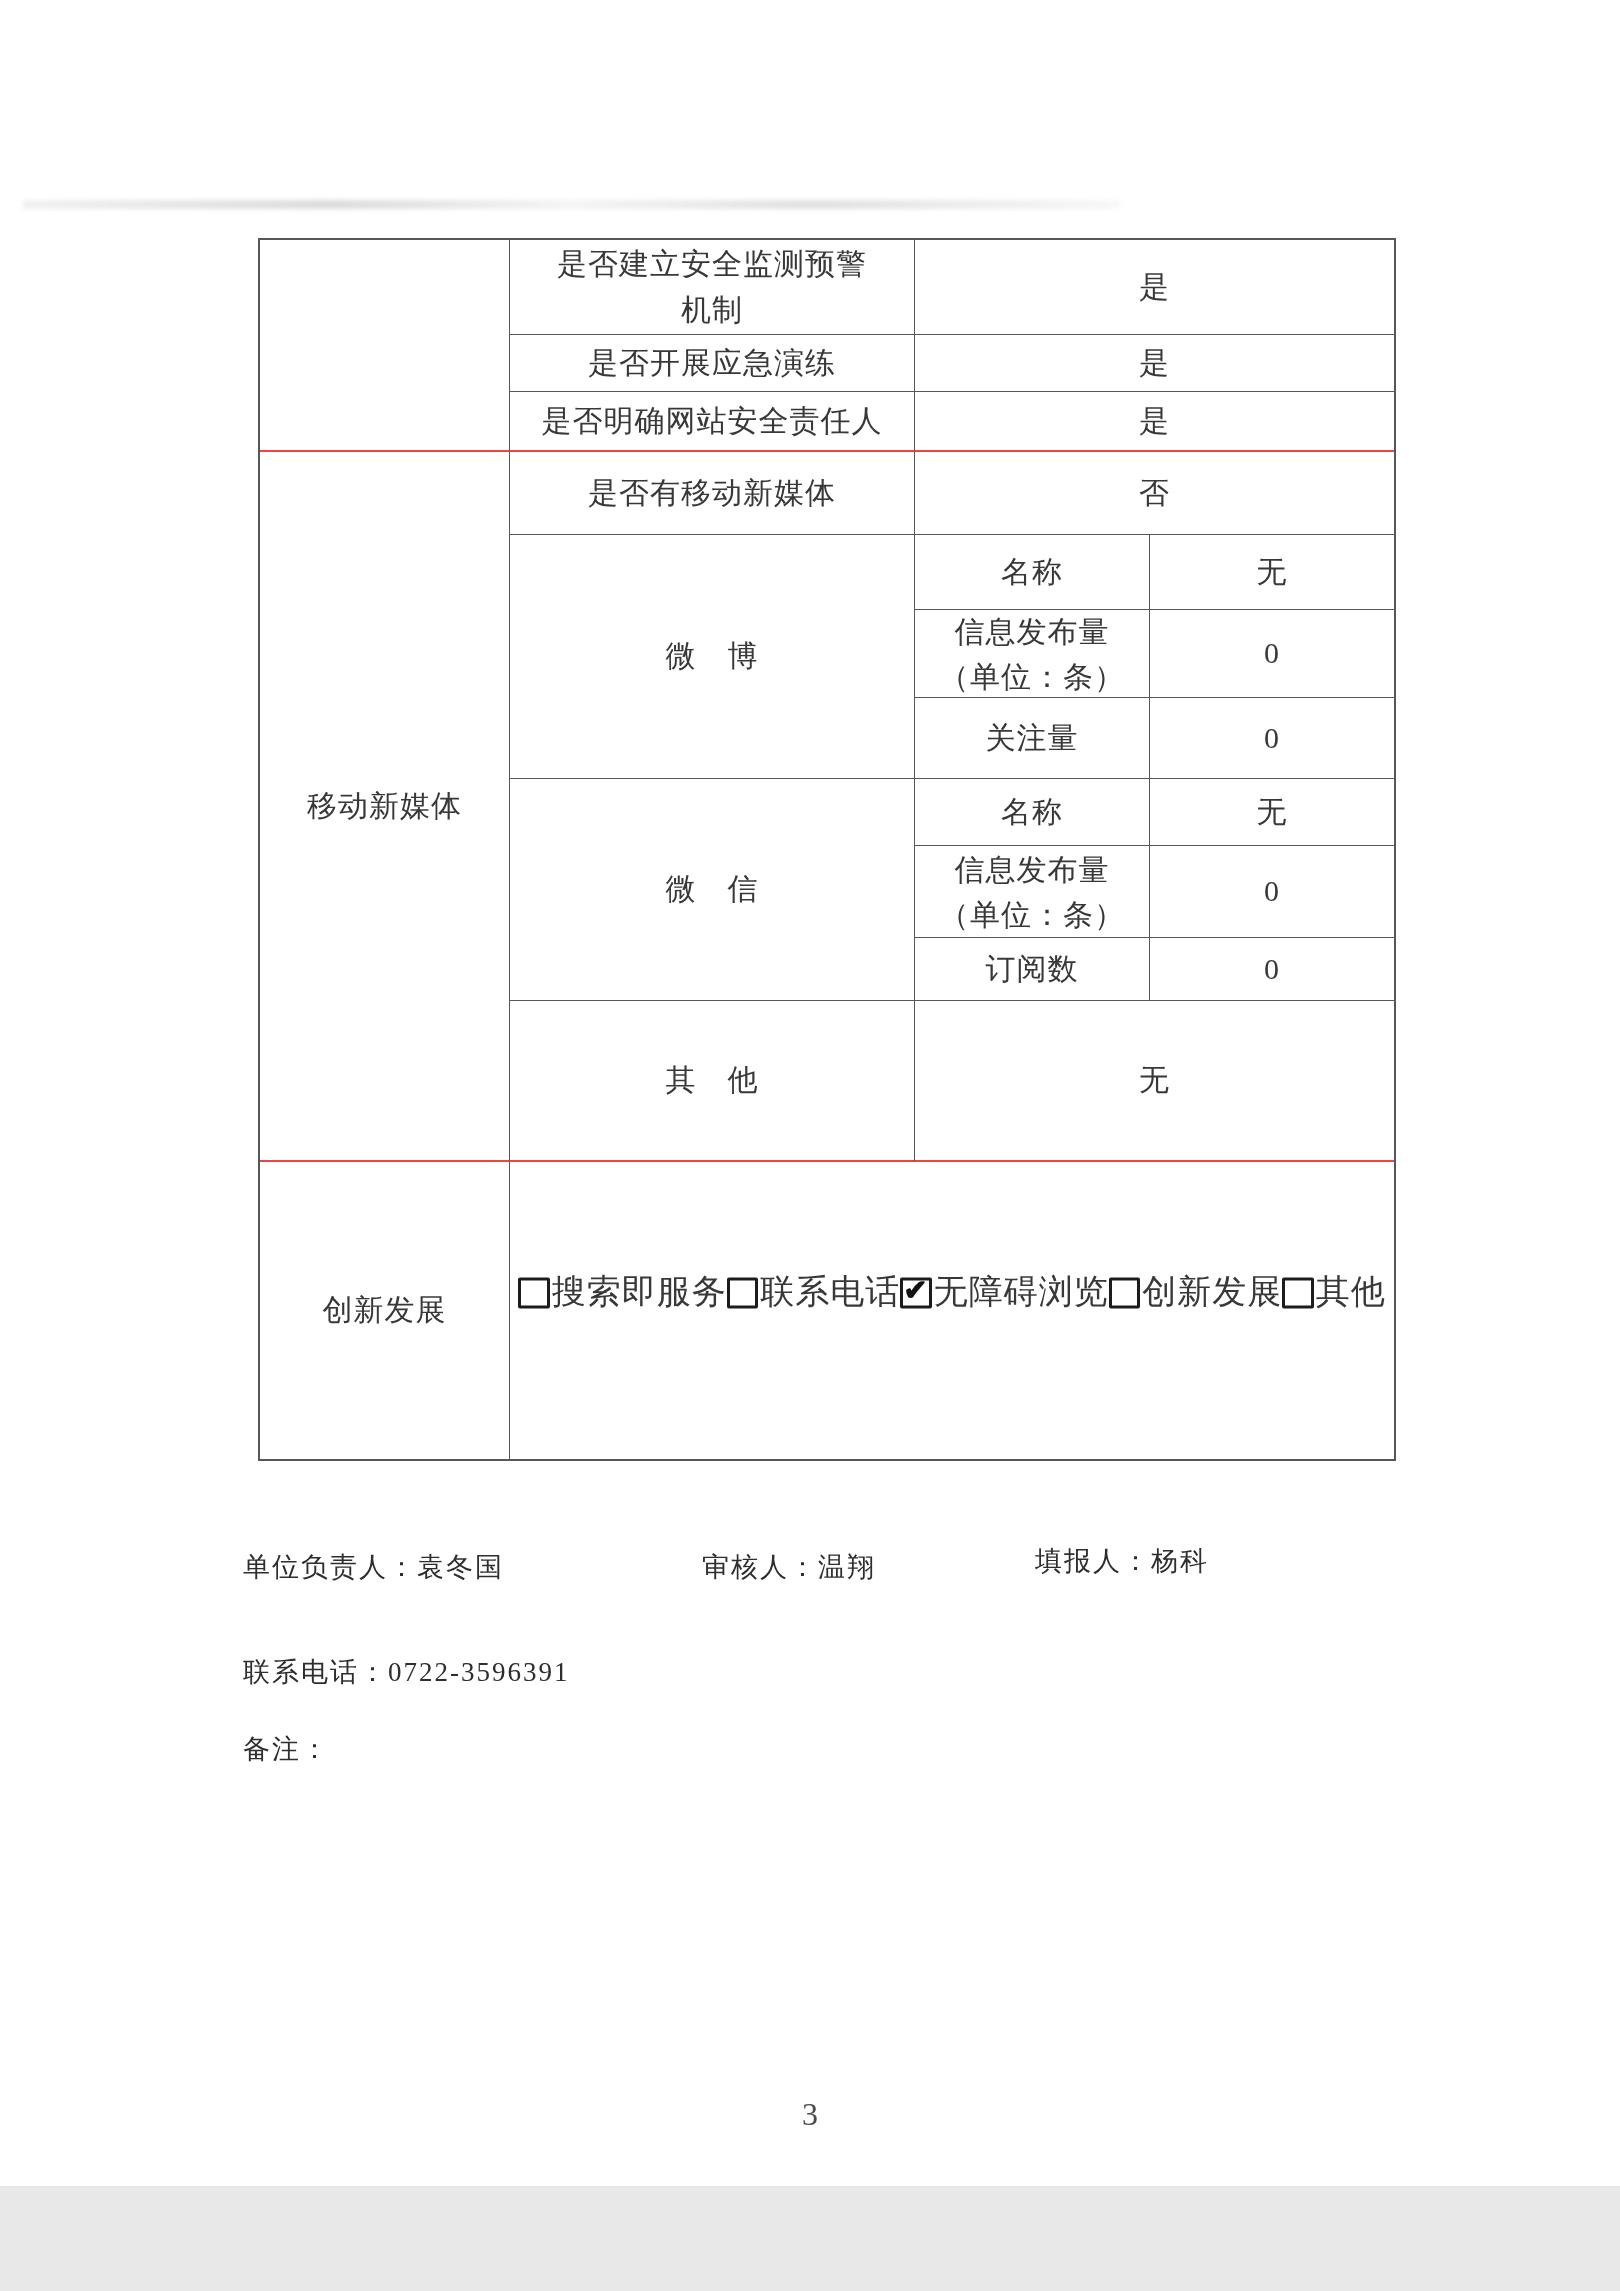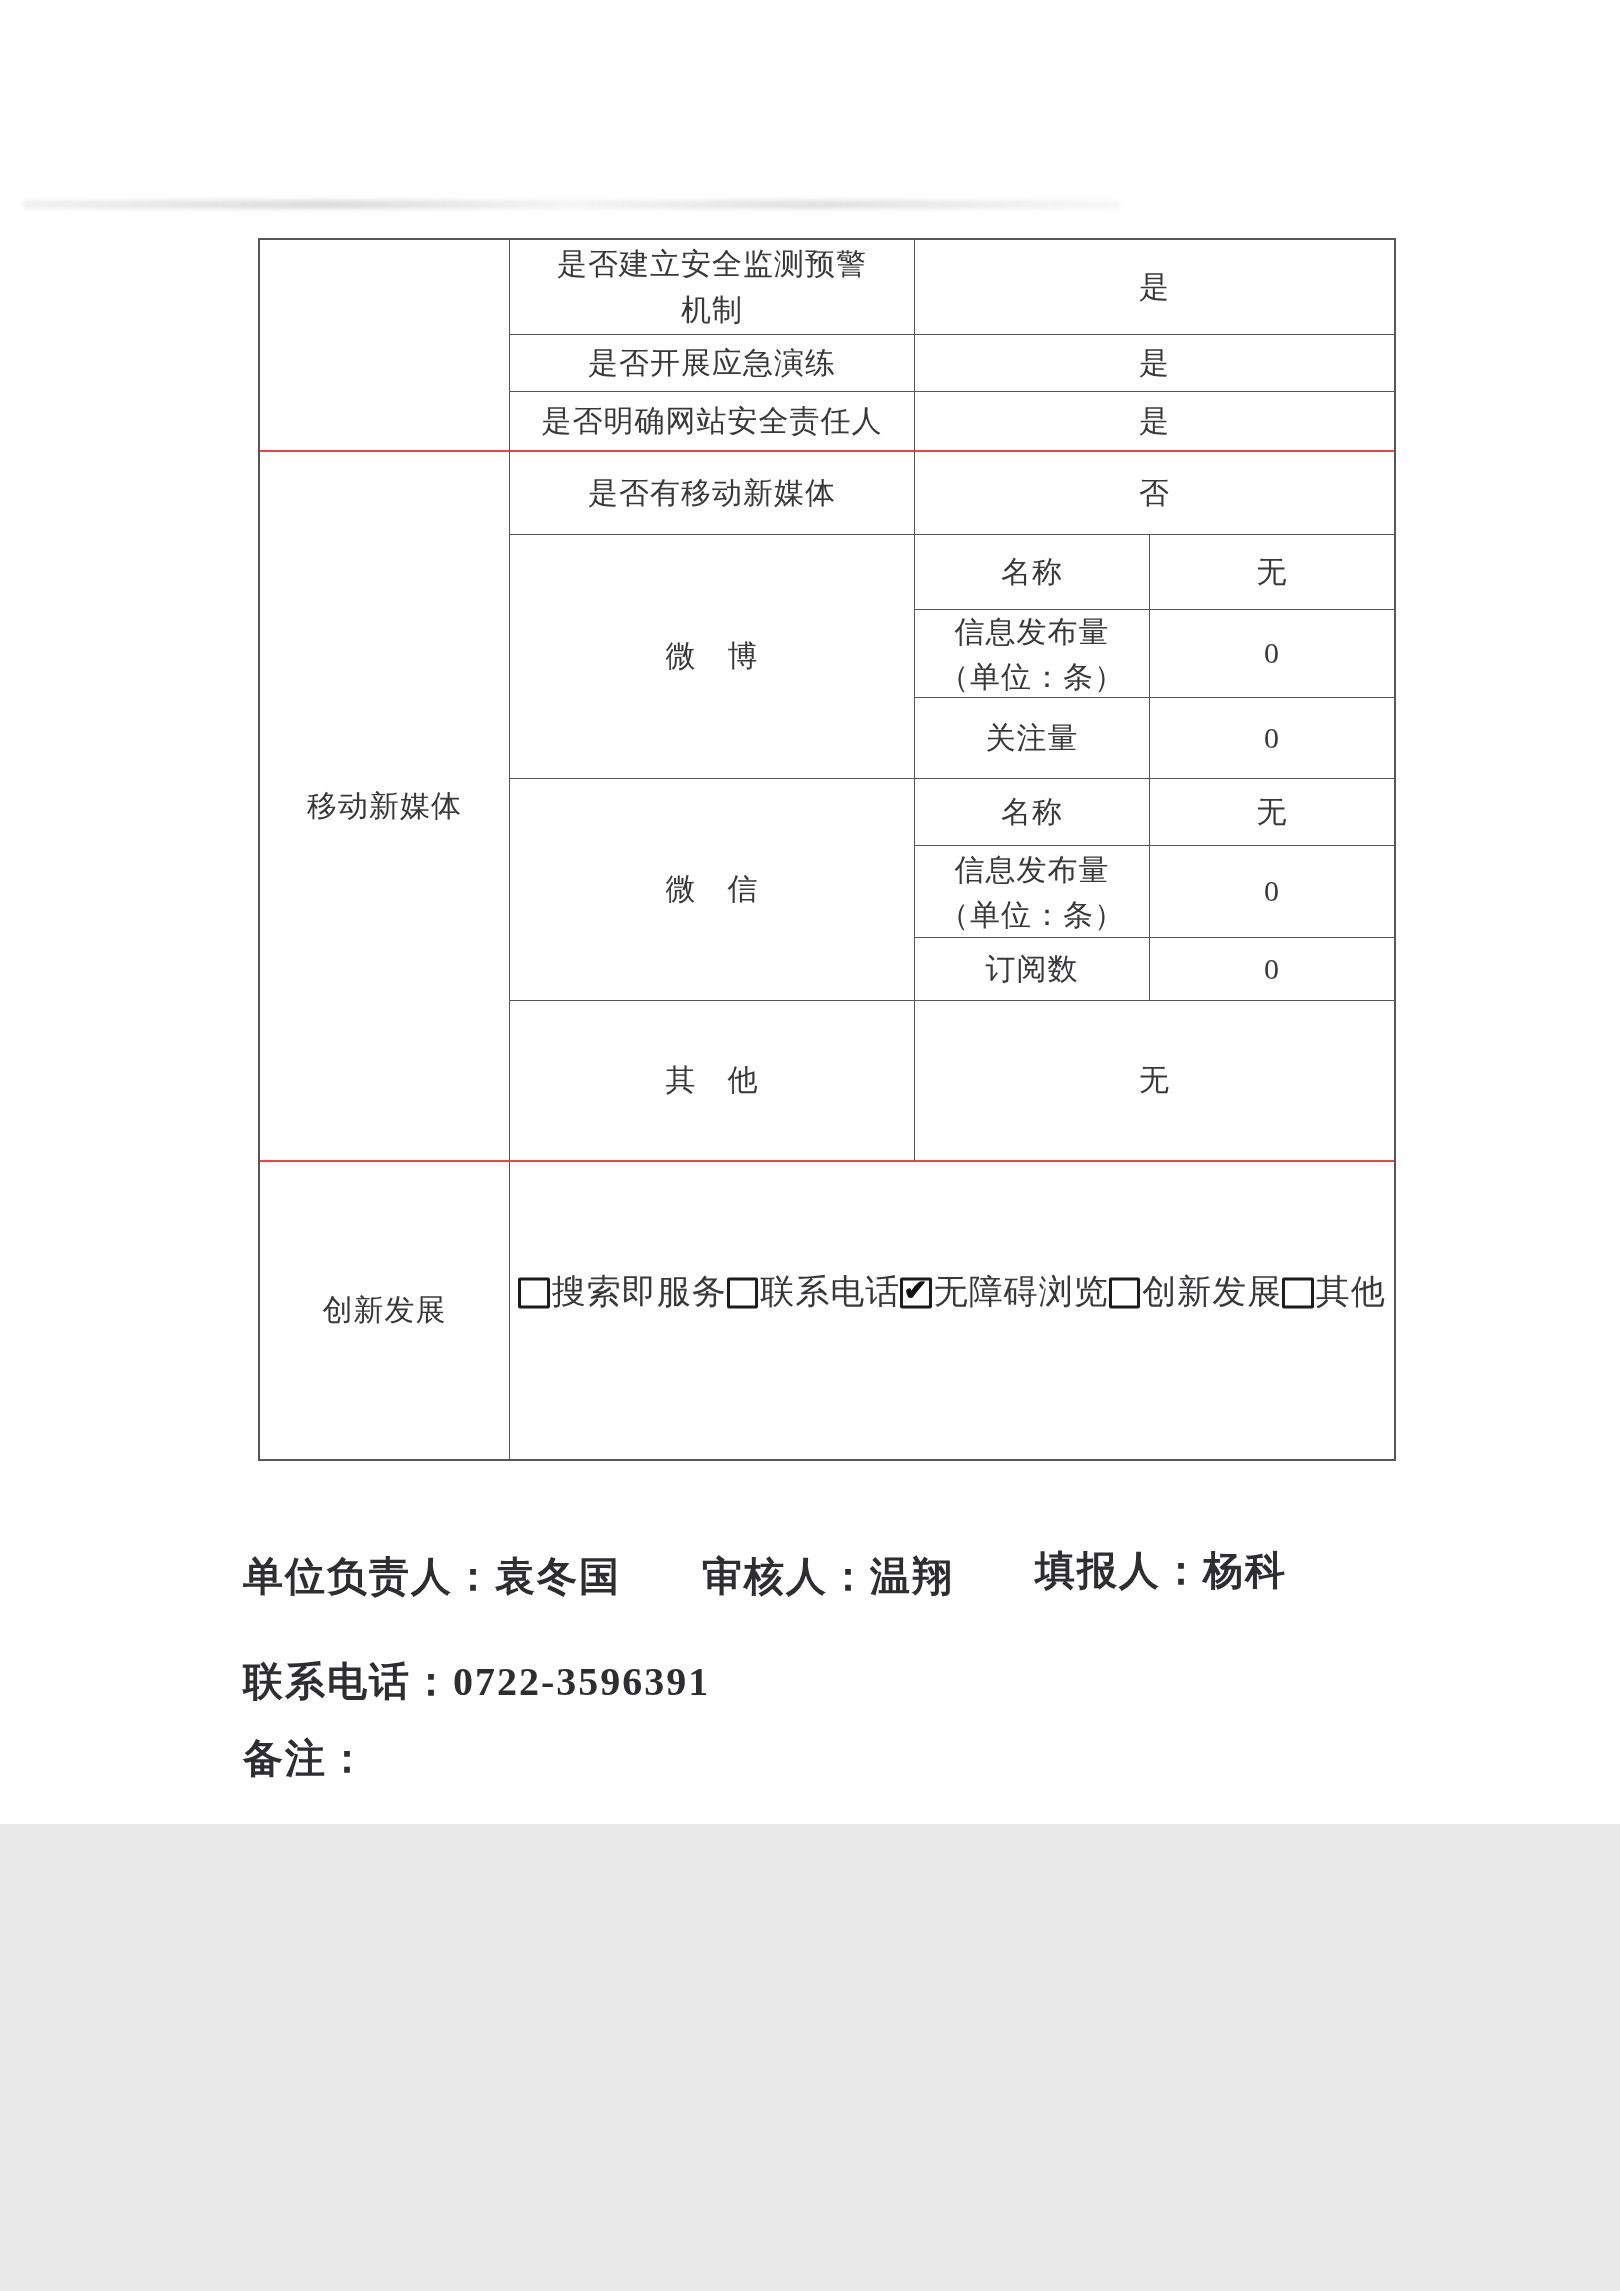--- a/index.html
+++ b/index.html
@@ -1,17 +1,17 @@
 <!DOCTYPE html>
 <html><head>
 <meta charset="utf-8">
 <style>
   html,body{margin:0;padding:0;background:#e8e8e8;}
   .page{
-    position:relative;width:1620px;height:1824px;background:#ffffff;
+    position:relative;width:1620px;height:2186px;background:#ffffff;
     font-family:"Liberation Serif","DejaVu Serif",serif;color:#38383a;overflow:hidden;
   }
   
   .smudge{
     position:absolute;left:21.6px;top:200px;width:1098px;height:8.8px;border-radius:3.9px;
     background:linear-gradient(90deg,rgba(120,120,120,.10),rgba(95,95,95,.22) 28%,rgba(120,120,120,.08) 50%,rgba(105,105,105,.20) 72%,rgba(130,130,130,.06));
     filter:blur(2px);
   }
   .report-table{
     position:absolute;left:258px;top:238px;
@@ -36,21 +36,21 @@
   .opt{display:inline-flex;align-items:center;white-space:nowrap;}
   .cb{
     width:25.5px;height:25.5px;border:3.9px solid #1c1c1c;border-radius:2px;
     display:inline-flex;align-items:center;justify-content:center;
     margin-right:2px;background:#fff;box-sizing:content-box;
   }
   .cb .tick{display:none;font-size:29px;font-weight:bold;color:#111;line-height:1;transform:translateY(-2px);}
   .cb.checked .tick{display:block;}
   .opt-label{font-size:34px;letter-spacing:1px;}
   .f-line{
-    position:absolute;font-weight:700;font-size:40px;letter-spacing:2px;color:#2e2e30;
+    position:absolute;font-weight:400;font-size:27px;letter-spacing:2px;color:#2e2e30;
     white-space:nowrap;
   }
   .page-number{
     position:absolute;left:0;right:0;top:2096px;text-align:center;
     font-size:32px;color:#4a4a4c;font-weight:400;
   }
 </style>
 </head>
 <body>
 

